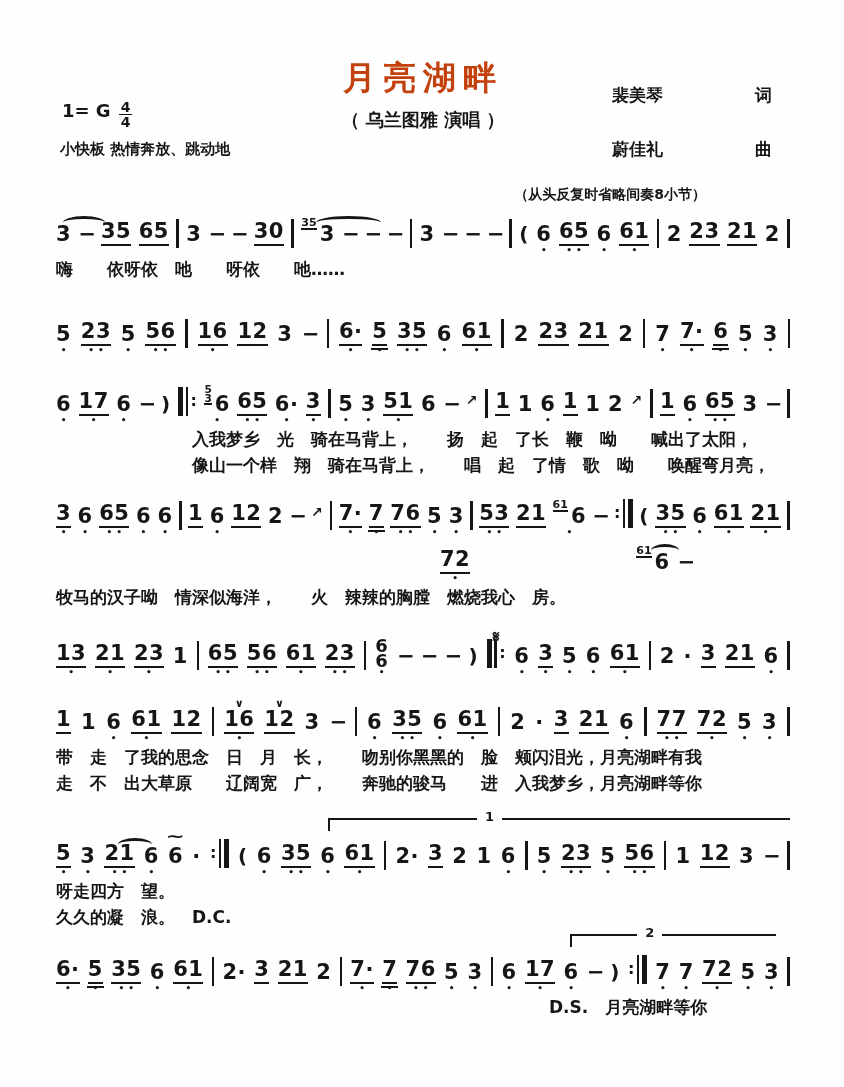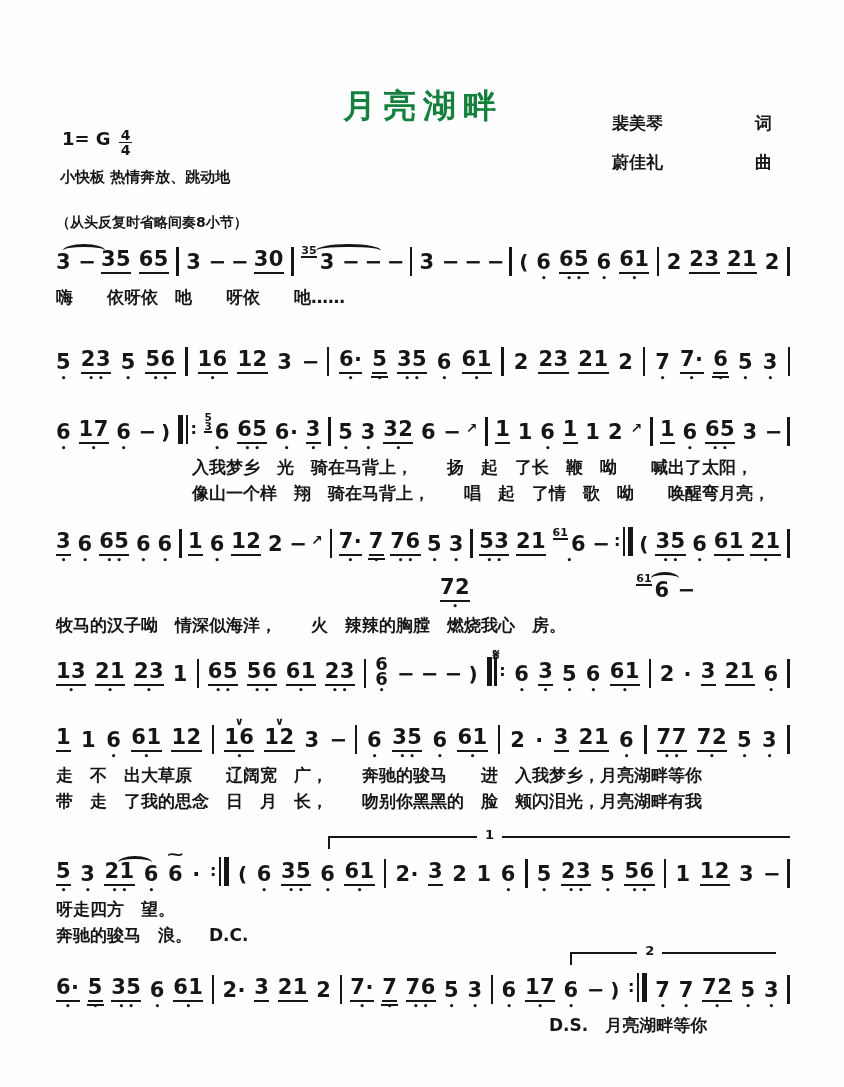--- a/index.html
+++ b/index.html
@@ -1,34 +1,34 @@
 <!DOCTYPE html>
 <html><head>
 <meta charset="utf-8">
 <style>
   html,body{margin:0;padding:0;background:#e8e8e8;}
   body{width:844px;height:1087px;overflow:hidden;font-family:"DejaVu Sans",sans-serif;color:#161616;}
   .page{width:844px;height:1087px;background:#fefefe;box-sizing:border-box;padding:56px 54px 0 56px;}
   
   .hdr{position:relative;height:128px;}
-  .title{text-align:center;font-size:33px;font-weight:700;letter-spacing:7px;color:#15803d;margin-top:28px;}
+  .title{text-align:center;font-size:33px;font-weight:700;letter-spacing:7px;color:#c2410c;}
   .subtitle{position:absolute;left:0;right:0;top:52px;text-align:center;font-size:18px;font-weight:700;}
-  .credits{position:absolute;right:18px;top:28px;display:flex;flex-direction:column;gap:16px;font-size:17px;font-weight:700;}
+  .credits{position:absolute;right:18px;top:28px;display:flex;flex-direction:column;gap:31px;font-size:17px;font-weight:700;}
   .credits .crow{display:flex;width:160px;justify-content:space-between;}
   .keyrow{position:absolute;left:6px;top:44px;display:flex;gap:8px;font-size:18px;font-weight:700;}
   .meter{display:inline-flex;flex-direction:column;align-items:center;}
   .meter i{font-style:normal;display:block;font-size:14px;font-weight:700;line-height:1;padding:0 2px;}
   .meter i:first-child{border-bottom:1.5px solid #161616;}
   .tempo{position:absolute;left:4px;top:84px;font-size:15px;font-weight:700;text-align:right;}
-  .repeat-note{padding-right:84px;font-size:14px;font-weight:700;margin-top:2px;}
+  .repeat-note{text-align:right;padding-right:84px;font-size:14px;font-weight:700;margin-top:2px;}
   
   .sys{position:relative;}
   .row{display:flex;justify-content:space-between;align-items:flex-end;width:100%;}
   .s1{margin-top:4px}.s2{margin-top:26px}.s3{margin-top:22px}.s4{margin-top:12px}
-  .s5{margin-top:10px}.s6{margin-top:18px}.s7{margin-top:34px}.s8{margin-top:16px}
+  .s5{margin-top:20px}.s6{margin-top:18px}.s7{margin-top:34px}.s8{margin-top:16px}
   .s9{margin-top:10px}
   .s9 .row{margin-left:150px;margin-right:44px;}
   .tok{position:relative;display:inline-flex;flex-direction:column;align-items:center;}
   .top{height:13px;display:flex;align-items:flex-end;justify-content:center;font-size:11px;font-weight:700;line-height:11px;}
   .top.tld{font-size:15px;transform:scaleX(1.5);}
   .top.seg{font-size:16px;line-height:12px;}
   .main{display:flex;align-items:flex-end;height:25px;gap:2px;}
   .txt{font-size:21px;font-weight:700;line-height:23px;letter-spacing:0.5px;}
   .u1{border-bottom:2.5px solid #161616;padding-bottom:1px;}
   .u2{border-bottom:2.5px solid #161616;padding-bottom:1px;position:relative;}
@@ -54,20 +54,21 @@
   .altrow{display:flex;align-items:flex-end;margin-left:384px;gap:8px;margin-top:-2px;}
   .volta{position:absolute;height:11px;border-top:2.5px solid #161616;border-left:2.5px solid #161616;z-index:3;}
   .volta b{position:absolute;top:-10px;left:32%;background:#fefefe;padding:0 8px;font-size:13px;line-height:14px;}
 </style>
 </head>
 <body>
 
 <div class="page">
   <div class="hdr">
     <div class="title">月亮湖畔</div>
+    <div class="subtitle">（ 乌兰图雅 演唱 ）</div>
     <div class="credits">
       <div class="crow">
         <span>裴美琴</span>
         <span>词</span>
       </div>
       <div class="crow">
         <span>蔚佳礼</span>
         <span>曲</span>
       </div>
     </div>
@@ -599,21 +600,21 @@
           <span class="tok">
             <span class="top"></span>
             <span class="main">
               <span class="txt">3</span>
             </span>
             <span class="dots">•</span>
           </span>
           <span class="tok">
             <span class="top"></span>
             <span class="main">
-              <span class="txt u1">32</span>
+              <span class="txt u1">51</span>
             </span>
             <span class="dots">•</span>
           </span>
           <span class="tok">
             <span class="top"></span>
             <span class="main">
               <span class="txt">6</span>
             </span>
             <span class="dots"></span>
           </span>
@@ -1378,22 +1379,22 @@
             <span class="dots">•</span>
           </span>
           <span class="tok">
             <span class="top"></span>
             <span class="main">
               <div class="bl"></div>
             </span>
             <span class="dots"></span>
           </span>
         </div>
+        <div class="lyr">带　走　了我的思念　日　月　长，　　吻别你黑黑的　脸　颊闪泪光，月亮湖畔有我</div>
         <div class="lyr">走　不　出大草原　　辽阔宽　广，　　奔驰的骏马　　进　入我梦乡，月亮湖畔等你</div>
-        <div class="lyr">带　走　了我的思念　日　月　长，　　吻别你黑黑的　脸　颊闪泪光，月亮湖畔有我</div>
       </div>
       <div class="sys s7">
         <div class="volta" style="left: 37%; right: 0px; top: -12px;">
           <b>1</b>
         </div>
         <div class="row">
           <span class="tok">
             <span class="top"></span>
             <span class="main">
               <span class="txt u1">5</span>
@@ -1596,21 +1597,21 @@
           </span>
           <span class="tok">
             <span class="top"></span>
             <span class="main">
               <div class="bl"></div>
             </span>
             <span class="dots"></span>
           </span>
         </div>
         <div class="lyr">呀走四方　望。</div>
-        <div class="lyr">奔驰的骏马　浪。　D.C.</div>
+        <div class="lyr">久久的凝　浪。　D.C.</div>
       </div>
       <div class="sys s8">
         <div class="volta" style="left: 70%; right: 14px; top: -12px;">
           <b>2</b>
         </div>
         <div class="row">
           <span class="tok">
             <span class="top"></span>
             <span class="main">
               <span class="txt u1">6·</span>

